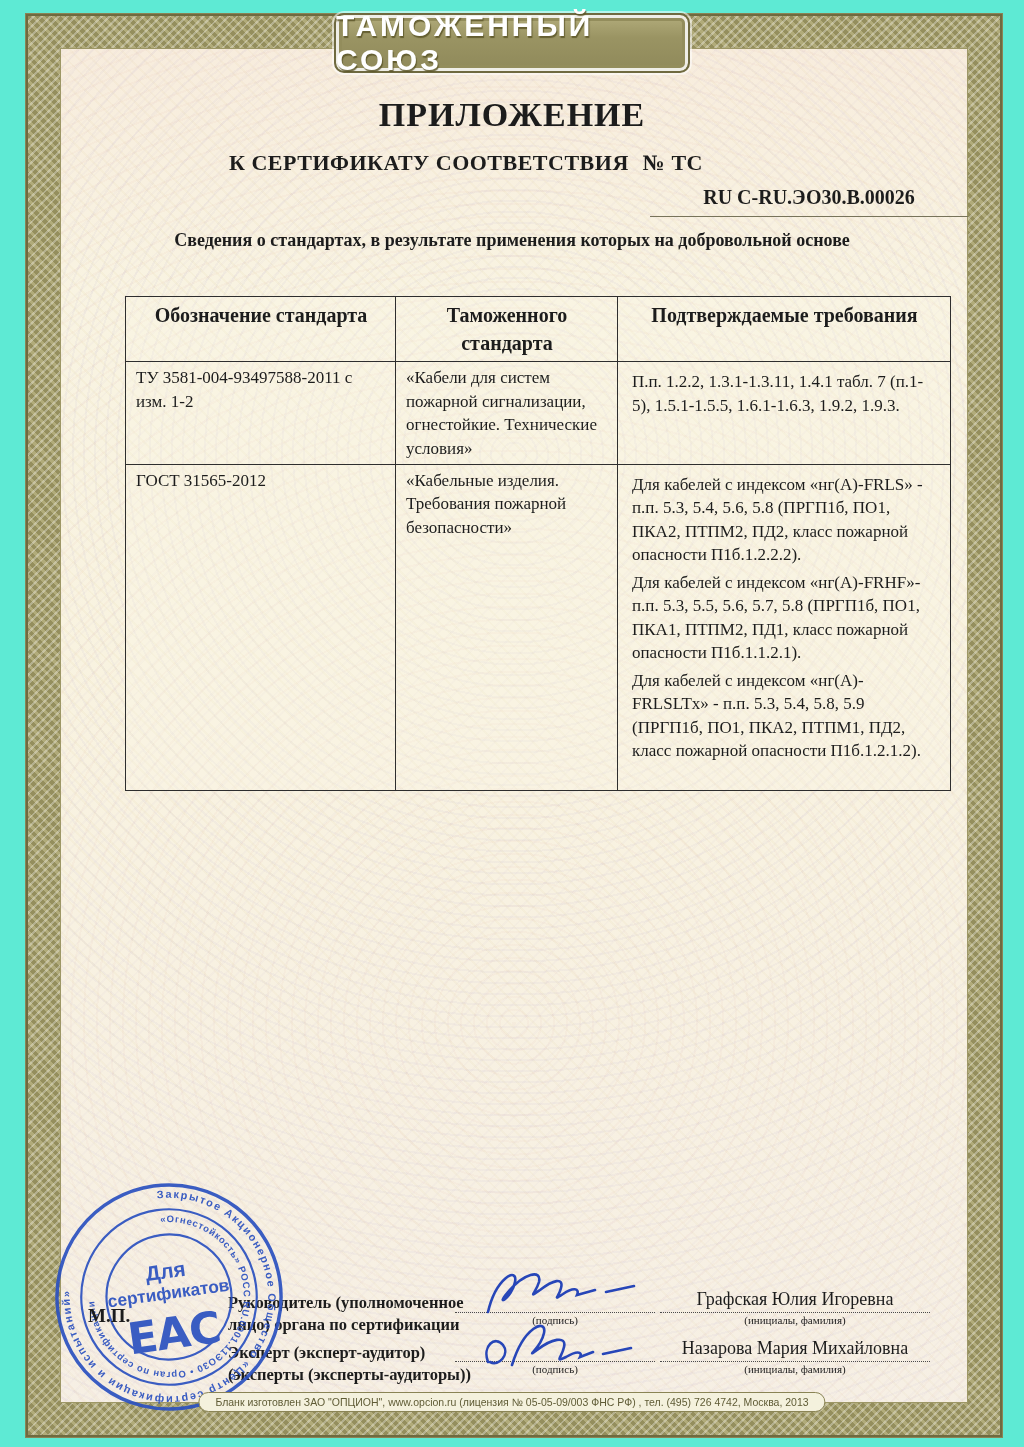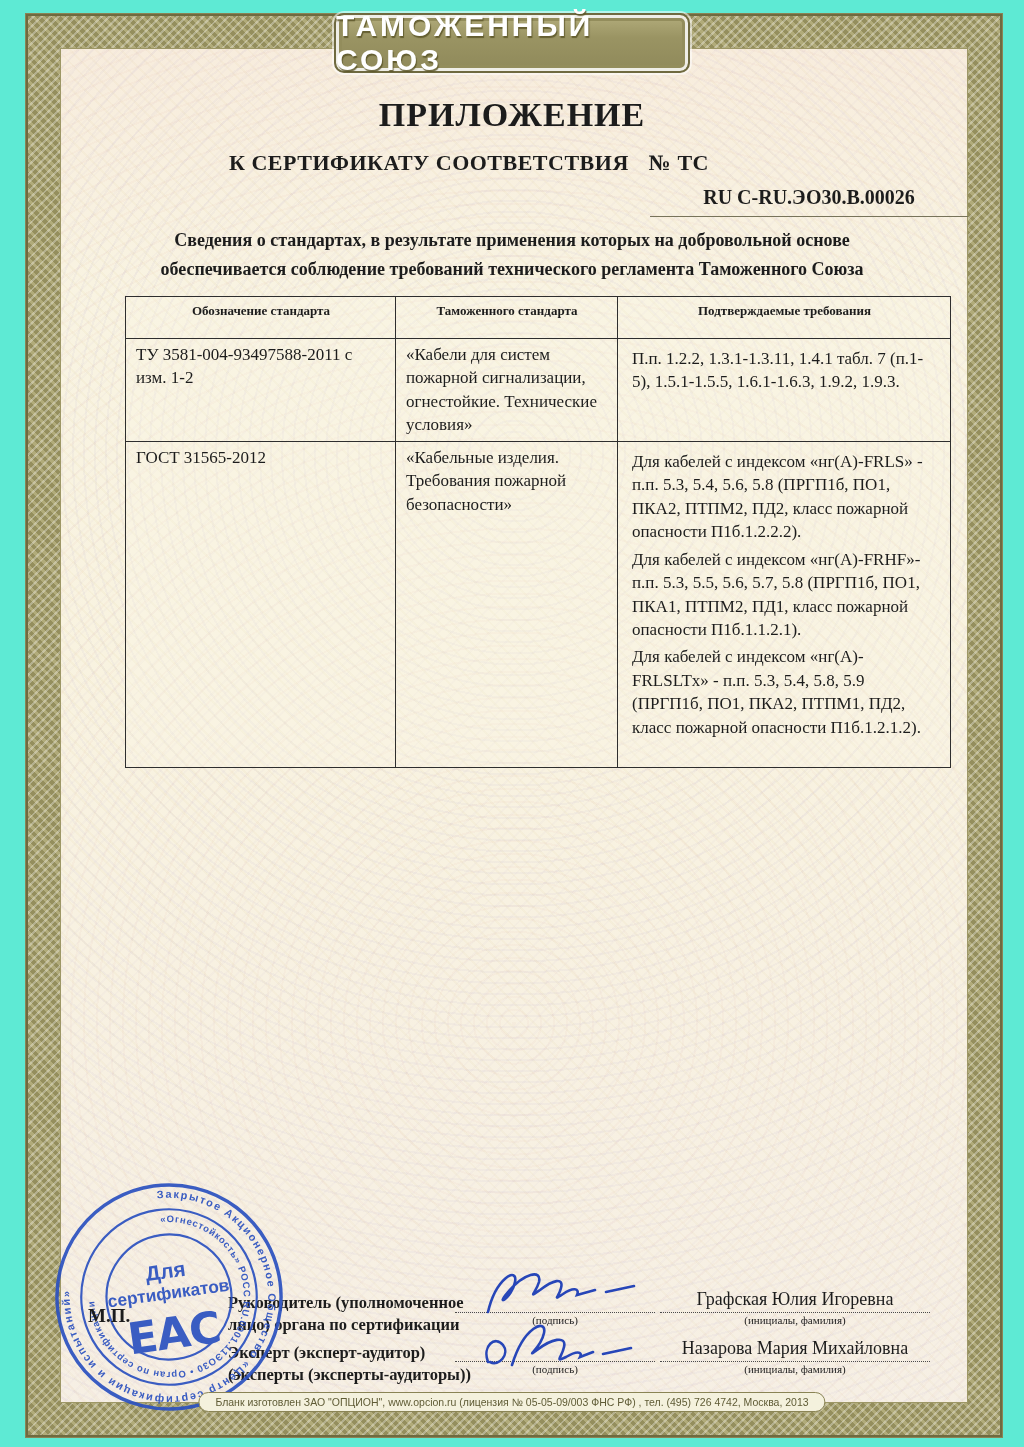--- a/index.html
+++ b/index.html
@@ -29,36 +29,36 @@
     background:linear-gradient(180deg,#b3ad7c,#9a9463 40%,#8f895a);
     border:2px solid #6f6a40;border-radius:10px;
     box-shadow: inset 0 0 0 3px rgba(255,255,255,0.85), inset 0 0 0 6px #938d5c, 0 0 0 2px rgba(255,255,255,0.55);
     display:flex;align-items:center;justify-content:center;
     color:#ffffff;font-family:"Liberation Sans",sans-serif;font-weight:bold;
     font-size:30px;letter-spacing:3px;text-shadow:1px 2px 1px rgba(90,85,40,0.85);}
 
   .abs{position:absolute;}
   .title{top:96px;left:0;width:100%;text-align:center;font-size:34px;font-weight:bold;letter-spacing:1px;z-index:2;}
   .cert-label{top:150px;left:229px;font-size:22px;font-weight:bold;letter-spacing:0.5px;z-index:2;}
-  .cert-no-label{margin-left:20px;}
+  .cert-no-label{margin-left:14px;}
   .cert-num-wrap{top:146px;left:650px;width:318px;text-align:center;border-bottom:1.5px solid #77735a;
     padding-bottom:7px;font-size:20px;font-weight:bold;z-index:2;margin-top:40px;}
   .series-row{top:186px;left:588px;display:flex;align-items:baseline;font-size:22px;z-index:2;}
   .series-no{margin-left:40px;}
   .serial{margin-left:14px;color:#cf4a40;font-family:"DejaVu Sans Mono",monospace;
     font-weight:bold;font-size:25px;letter-spacing:4px;position:relative;top:1px;}
 
   .intro{top:226px;left:0;width:100%;text-align:center;font-size:18px;font-weight:bold;line-height:1.6;z-index:2;}
 
   
   .std-table{top:296px;left:125px;width:825px;border-collapse:collapse;table-layout:fixed;z-index:2;
     font-size:17px;line-height:1.38;}
   .std-table th,.std-table td{border:1.5px solid #2e2e2e;vertical-align:top;padding:4px 9px 4px 10px;
     background:rgba(250,246,230,0.25);}
-  .std-table th{height:42px;text-align:center;font-size:13px;font-weight:bold;padding-top:5px;box-sizing:border-box;}
+  .std-table th{height:42px;text-align:center;font-size:20px;font-weight:bold;padding-top:5px;box-sizing:border-box;}
   .row-1 td{height:92px;box-sizing:border-box;}
   .row-2 td{height:326px;box-sizing:border-box;}
   .std-table p{margin:4px;}
 
   
   .stamp{top:1178px;left:50px;width:238px;height:238px;transform:rotate(-8deg);opacity:0.92;z-index:3;}
   .mp-label{top:1305px;left:88px;font-size:19px;font-weight:bold;z-index:4;}
 
   
   .sig-label{left:228px;width:252px;font-size:16.5px;font-weight:bold;line-height:1.35;z-index:2;}
@@ -95,21 +95,20 @@
   <div class="abs cert-label">
     <span>К СЕРТИФИКАТУ СООТВЕТСТВИЯ</span><span class="cert-no-label">№ ТС</span>
   </div>
   <div class="abs cert-num-wrap">
     <span>RU C-RU.ЭО30.В.00026</span>
   </div>
 
 
   <div class="abs intro">
     <div>Сведения о стандартах, в результате применения которых на добровольной основе</div>
-    <div>обеспечивается соблюдение требований технического регламента Таможенного Союза</div>
   </div>
 
   <table class="abs std-table">
     <colgroup>
         <col style="width:270px">
         <col style="width:222px">
         <col style="width:333px">
       </colgroup>
     <thead>
       <tr>

